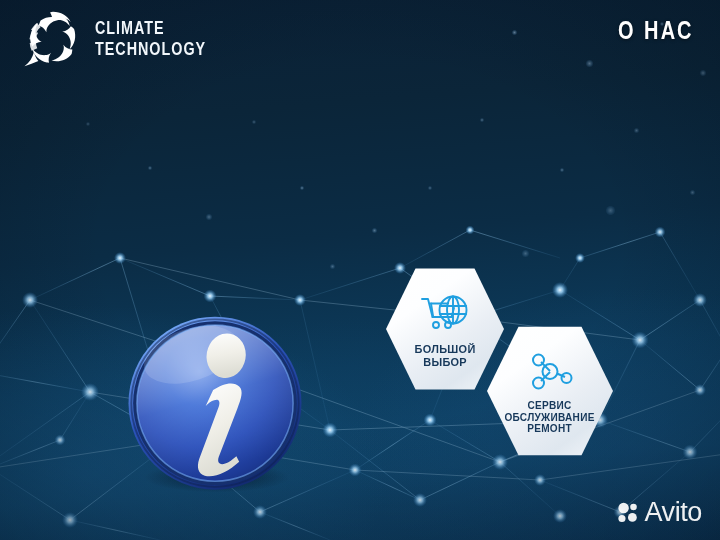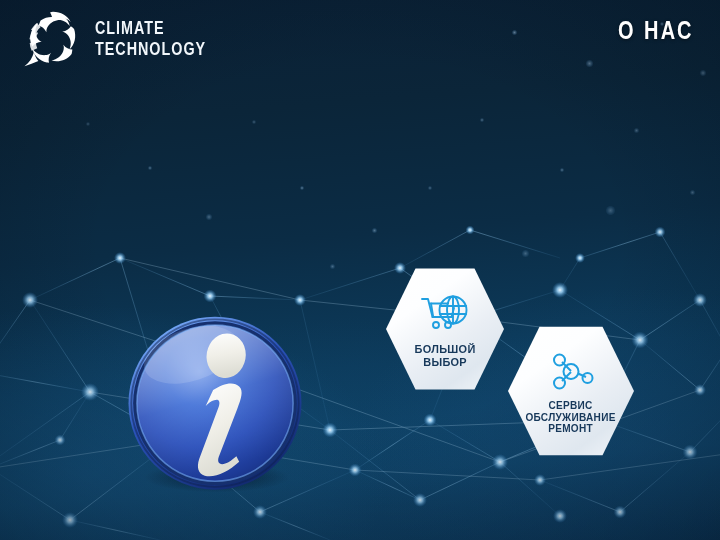--- a/index.html
+++ b/index.html
@@ -127,21 +127,21 @@
     text-align:center;
     color:#17385a;
     font-weight:700;
     line-height:1.12;
     letter-spacing:0.3px;
     transform:scaleX(0.95);
   }
 
   #hex-choice { left:386px; top:266px; width:118px; height:126px; }
   #hex-choice .hx-label { font-size:11.5px; }
-  #hex-service { left:508px; top:324px; width:126px; height:134px; }
+  #hex-service { left:487px; top:324px; width:126px; height:134px; }
   #hex-service .hx-label { font-size:10.6px; }
   #hex-warranty { left:386px; top:390px; width:118px; height:126px; }
   #hex-warranty .hx-label { font-size:11.5px; }
 
   
   .avito {
     position:absolute; right:18px; bottom:14px;
     z-index:8;
     display:flex; align-items:center; gap:5px;
     opacity:0.93;
@@ -387,14 +387,25 @@
       </span>
       <span class="hx-label">
         <span>СЕРВИС</span><br>
         <span>ОБСЛУЖИВАНИЕ</span><br>
         <span>РЕМОНТ</span>
       </span>
     </div>
   </div>
 
 
+  <div class="avito">
+    <span class="dots">
+      <svg viewBox="0 0 40 40">
+        <circle cx="12" cy="11" r="9.5" fill="#ffffff"></circle>
+        <circle cx="30" cy="9" r="6" fill="#ffffff"></circle>
+        <circle cx="9" cy="30" r="6.5" fill="#ffffff"></circle>
+        <circle cx="28" cy="28" r="8" fill="#ffffff"></circle>
+      </svg>
+    </span>
+    <span class="wm-text">Avito</span>
+  </div>
 
 </div>
 
 </body></html>

